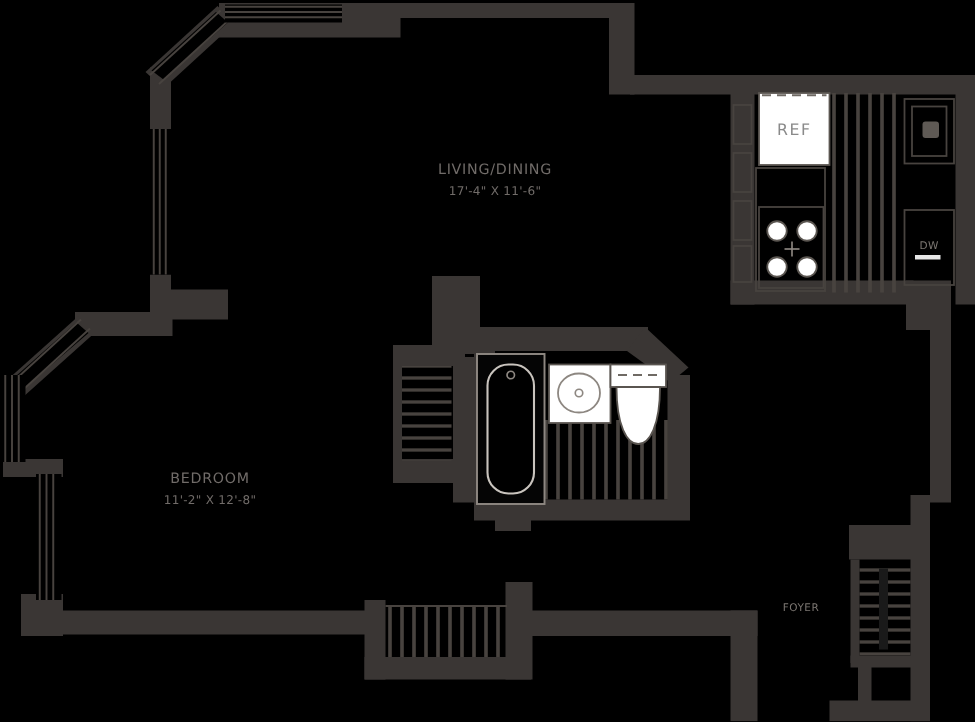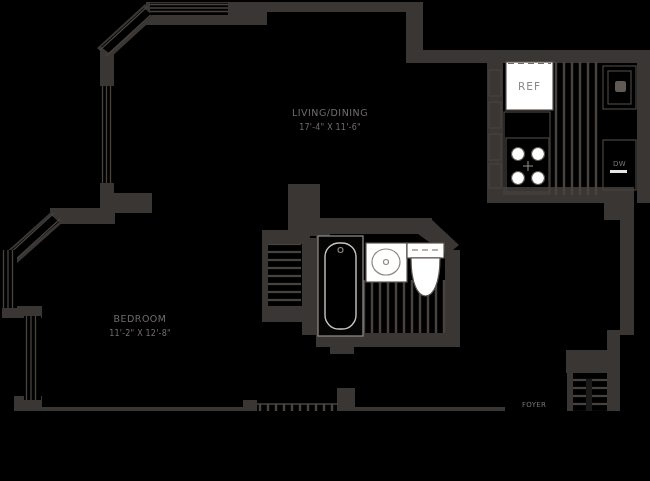--- a/index.html
+++ b/index.html
@@ -1,16 +1,16 @@
 <!DOCTYPE html>
 <html style="--c-background: #000000; --c-wall: #3a3634; --c-line: #48433f; --c-fixture: #ffffff; --c-label: #716c69; --c-fixture_label: #8a8a8a;"><head>
 <meta charset="utf-8">
 <style>
   html,body{margin:0;padding:0;background:var(--c-background,#000);}
-  .stage{position:relative;width:650px;height:411px;background:var(--c-background,#000);overflow:hidden;}
+  .stage{position:relative;width:650px;height:481px;background:var(--c-background,#000);overflow:hidden;}
   svg{display:block;}
   .wall{fill:var(--c-wall,#3a3634);}
   .winbase{fill:#000;}
   .winline{stroke:var(--c-line,#48433f);stroke-width:1.3;fill:none;}
   .outline{stroke:var(--c-line,#56504b);stroke-width:1.2;fill:none;}
   .fixture{fill:var(--c-fixture,#fff);stroke:#5a5550;stroke-width:1.2;}
   .fixfine{stroke:#8d8781;stroke-width:1.1;fill:none;}
   .dash{stroke:#6f6a64;stroke-width:1.2;fill:none;stroke-dasharray:6 4;}
   text{font-family:"DejaVu Sans", sans-serif;}
   .roomlabel{fill:var(--c-label,#716c69);font-size:9.5px;letter-spacing:.5px;text-anchor:middle;}

